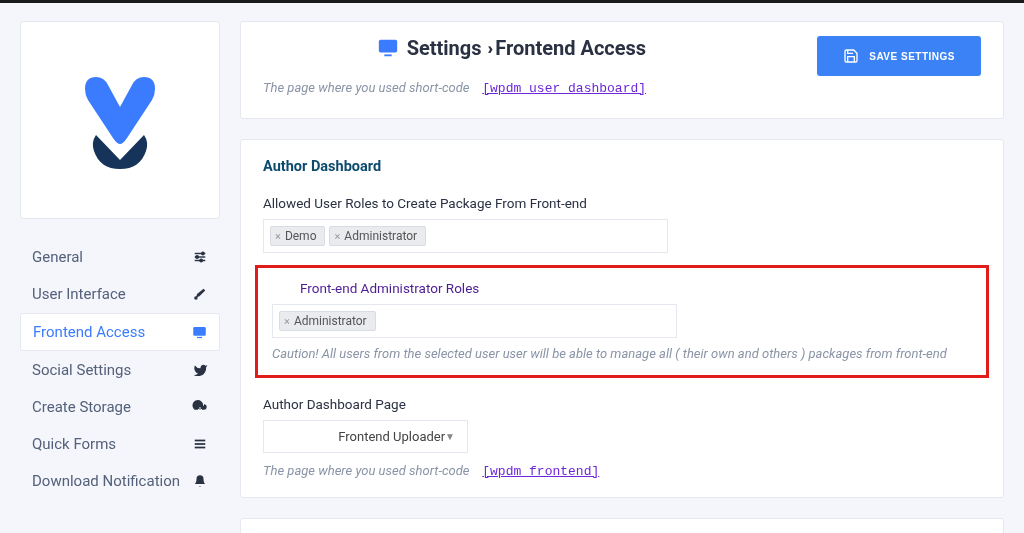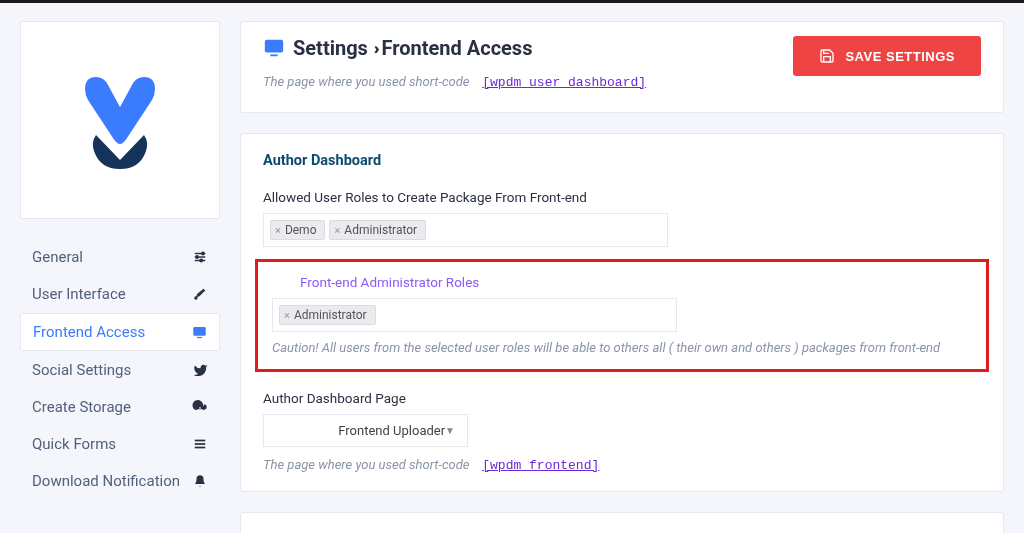--- a/index.html
+++ b/index.html
@@ -71,21 +71,21 @@
       border: 1px solid #e5e8ef;
       border-radius: 3px;
       padding: 18px 22px;
     }
     .header-card {
       display: flex;
       align-items: flex-start;
       justify-content: space-between;
       padding: 14px 22px 22px;
     }
-    .header-left { display: flex; flex-direction: column; gap: 14px; }
+    .header-left { display: flex; flex-direction: column; gap: 20px; align-items: flex-end; }
     .header-title-row { display: flex; align-items: center; gap: 8px; }
     .header-title-row h1 {
       font-size: 20px;
       font-weight: 700;
       color: #2a3142;
       display: flex;
       align-items: center;
       gap: 6px;
     }
     .chevrons { color: #2a3142; font-weight: 700; font-size: 16px; letter-spacing: -4px; }
@@ -95,27 +95,27 @@
       font-style: italic;
     }
     .hint .code {
       font-family: "Courier New", monospace;
       color: #6d28d9;
       font-style: normal;
       font-size: 13px;
       text-decoration: underline;
     }
     .save-btn {
-      background: #ef4444;
+      background: #3b82f6;
       color: #fff;
       border: none;
       padding: 12px 26px;
       border-radius: 3px;
       font-weight: 600;
-      font-size: 13px;
+      font-size: 10px;
       letter-spacing: 0.5px;
       cursor: pointer;
       display: flex;
       align-items: center;
       gap: 10px;
     }
     .section-title {
       font-size: 14.5px;
       font-weight: 700;
       color: #0c4a6e;
@@ -150,21 +150,21 @@
     .tag .tag-x {
       color: #999;
       font-size: 11px;
       cursor: pointer;
     }
     .highlight-box {
       border: 3px solid #e21b1b;
       padding: 12px 14px 14px;
       margin: 12px -8px 18px;
     }
-    .highlight-box .field-label { color: #8b5cf6; padding-left: 28px; }
+    .highlight-box .field-label { color: #4c1d95; padding-left: 28px; }
     .caution {
       font-style: italic;
       color: #8a94a6;
       font-size: 13px;
       margin-top: 8px;
     }
     .select-like {
       border: 1px solid #e5e8ef;
       width: 205px;
       padding: 8px 12px;
@@ -309,21 +309,21 @@
       </div>
 
       <div class="highlight-box">
         <div class="field-label">Front-end Administrator Roles</div>
         <div class="tag-input">
           <span class="tag">
             <span class="tag-x">×</span>
             <span>Administrator</span>
           </span>
         </div>
-        <div class="caution">Caution! All users from the selected user roles will be able to others all ( their own and others ) packages from front-end</div>
+        <div class="caution">Caution! All users from the selected user user will be able to manage all ( their own and others ) packages from front-end</div>
       </div>
 
       <div class="field-label">Author Dashboard Page</div>
       <div class="select-like">
         <span>Frontend Uploader</span>
         <span class="select-caret">▼</span>
       </div>
       <div class="hint">
         <span>The page where you used short-code</span>&nbsp;&nbsp;&nbsp;
         <span class="code">[wpdm_frontend]</span>

